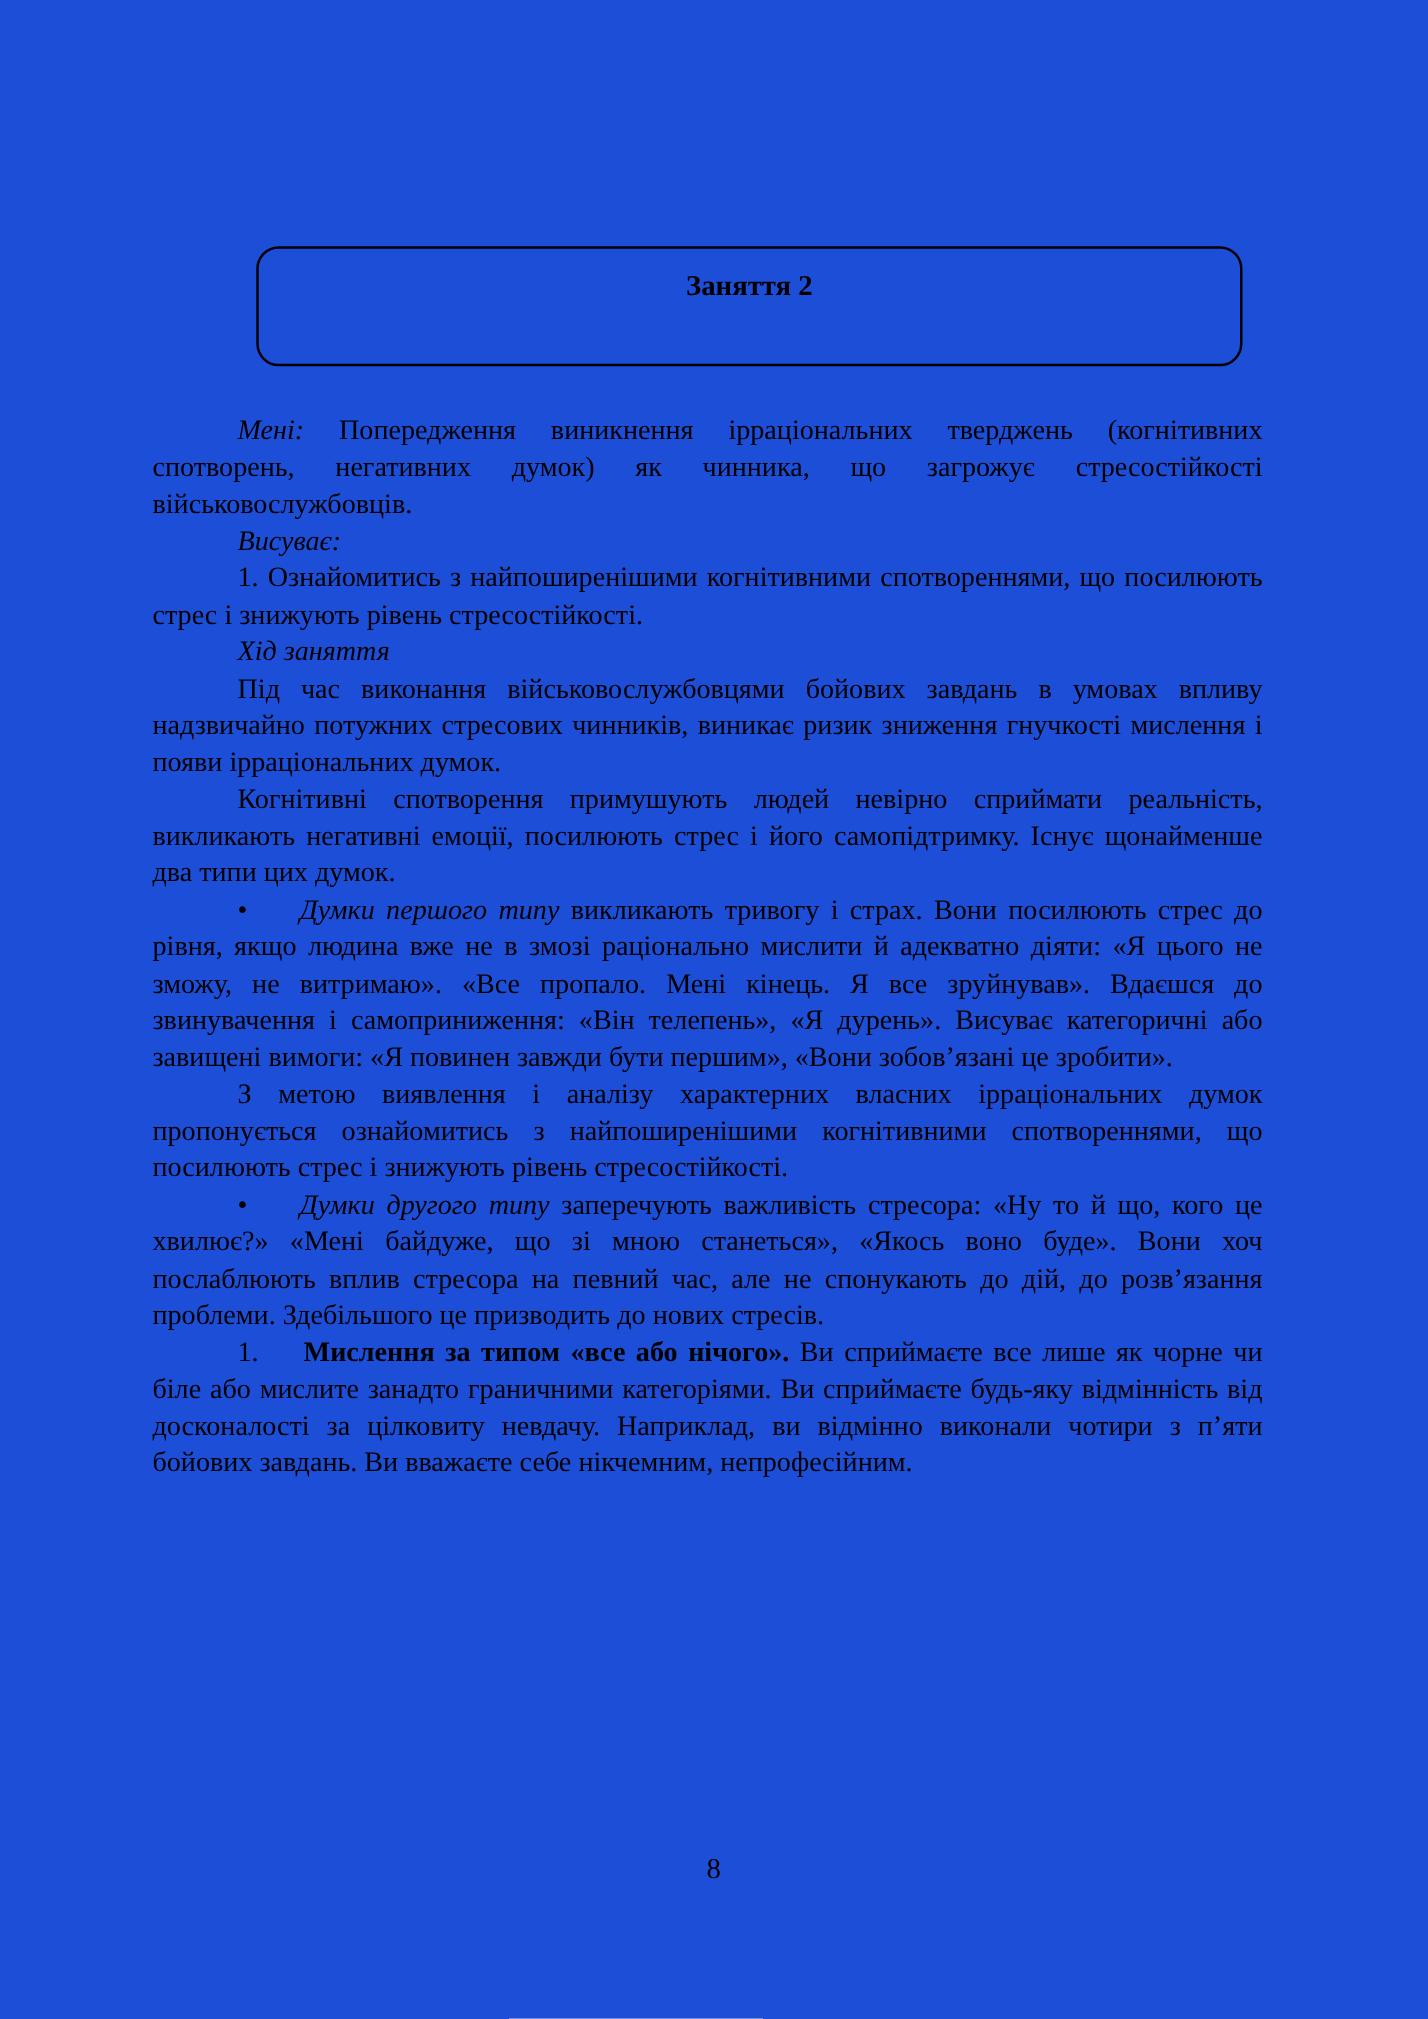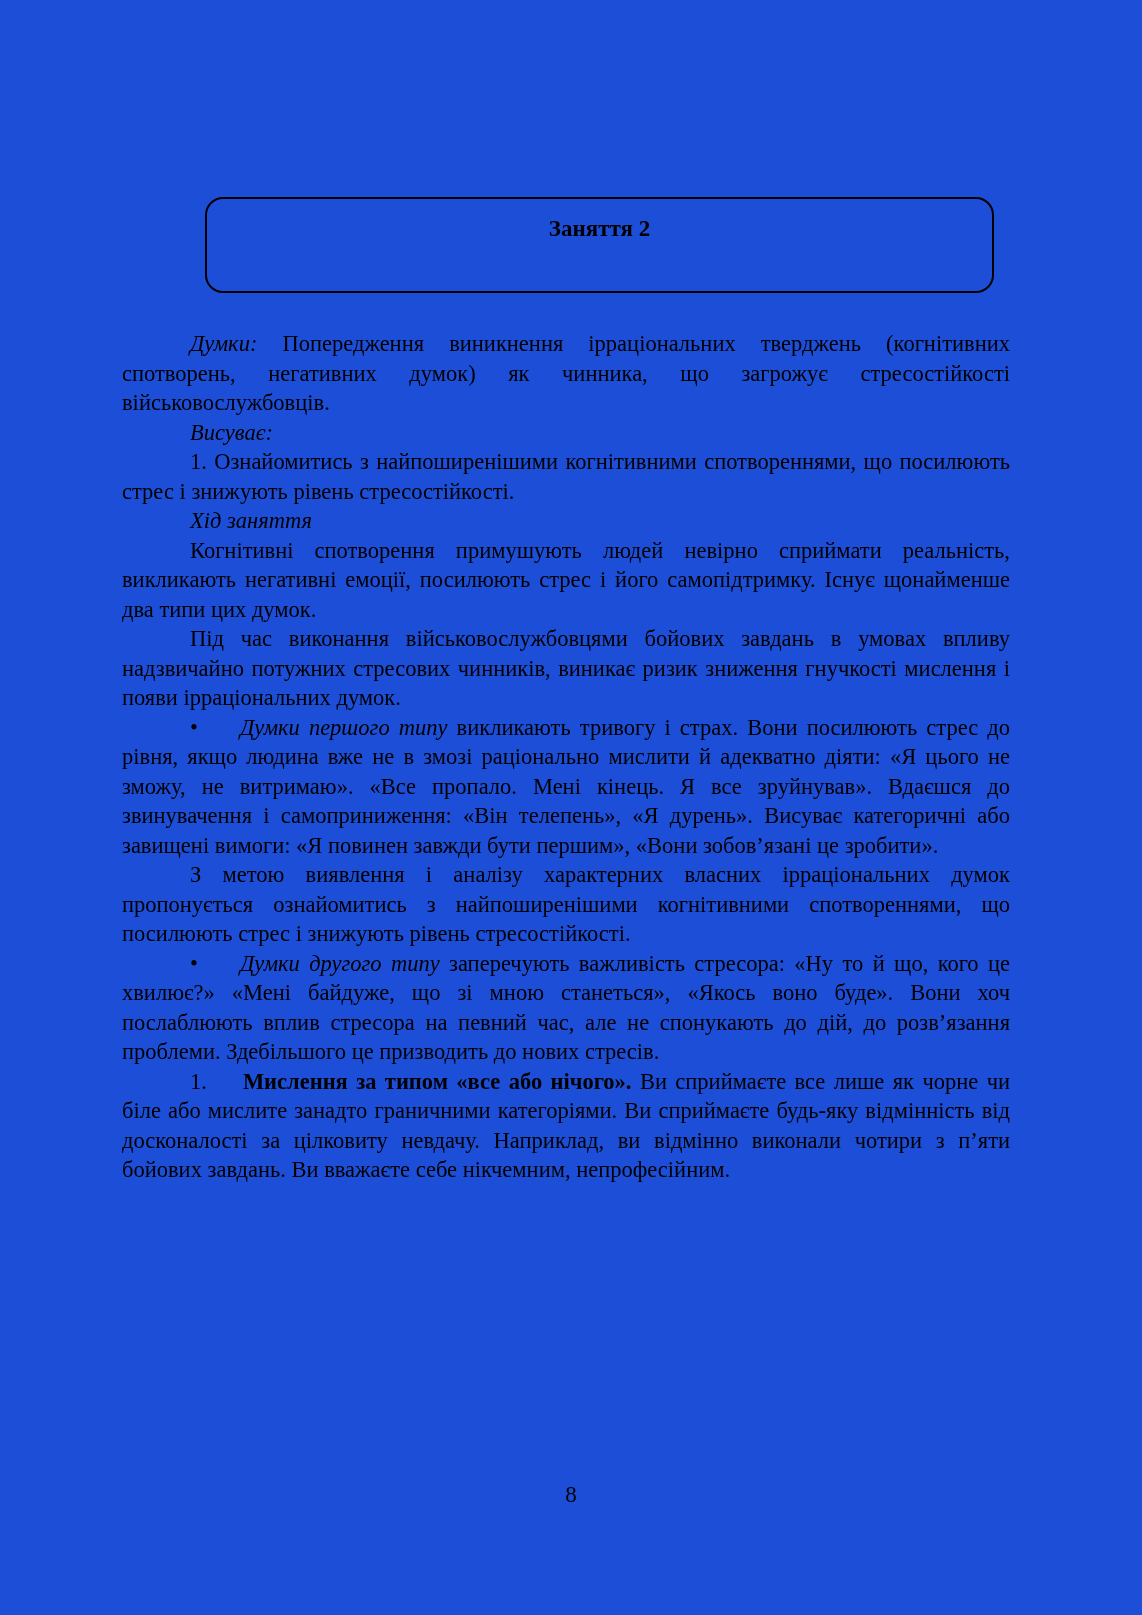--- a/index.html
+++ b/index.html
@@ -60,26 +60,26 @@
 <body>
 
 <div class="page">
   <div class="content">
 
     <div class="titlebox">
       <div>Заняття 2</div>
     </div>
 
     <div class="docbody" id="doc-body">
-        <p class="para indent"><span class="i">Думки: </span><span>Попередження виникнення ірраціональних тверджень (когнітивних спотворень, негативних думок) як чинника, що загрожує стресостійкості військовослужбовців.</span></p>
+        <p class="para indent"><span class="i">Мені: </span><span>Попередження виникнення ірраціональних тверджень (когнітивних спотворень, негативних думок) як чинника, що загрожує стресостійкості військовослужбовців.</span></p>
         <p class="para indent"><span class="i">Висуває:</span></p>
         <p class="para indent"><span>1. Ознайомитись з найпоширенішими когнітивними спотвореннями, що посилюють стрес і знижують рівень стресостійкості.</span></p>
         <p class="para indent"><span class="i">Хід заняття</span></p>
+        <p class="para indent"><span>Під час виконання військовослужбовцями бойових завдань в умовах впливу надзвичайно потужних стресових чинників, виникає ризик зниження гнучкості мислення і появи ірраціональних думок.</span></p>
         <p class="para indent"><span>Когнітивні спотворення примушують людей невірно сприймати реальність, викликають негативні емоції, посилюють стрес і його самопідтримку. Існує щонайменше два типи цих думок.</span></p>
-        <p class="para indent"><span>Під час виконання військовослужбовцями бойових завдань в умовах впливу надзвичайно потужних стресових чинників, виникає ризик зниження гнучкості мислення і появи ірраціональних думок.</span></p>
         <p class="para bullet"><span>•</span><span class="tab"></span><span class="i">Думки першого типу</span><span> викликають тривогу і страх. Вони посилюють стрес до рівня, якщо людина вже не в змозі раціонально мислити й адекватно діяти: «Я цього не зможу, не витримаю». «Все пропало. Мені кінець. Я все зруйнував». Вдаєшся до звинувачення і самоприниження: «Він телепень», «Я дурень». Висуває категоричні або завищені вимоги: «Я повинен завжди бути першим», «Вони зобов’язані це зробити».</span></p>
         <p class="para indent"><span>З метою виявлення і аналізу характерних власних ірраціональних думок пропонується ознайомитись з найпоширенішими когнітивними спотвореннями, що посилюють стрес і знижують рівень стресостійкості.</span></p>
         <p class="para bullet"><span>•</span><span class="tab"></span><span class="i">Думки другого типу</span><span> заперечують важливість стресора: «Ну то й що, кого це хвилює?» «Мені байдуже, що зі мною станеться», «Якось воно буде». Вони хоч послаблюють вплив стресора на певний час, але не спонукають до дій, до розв’язання проблеми. Здебільшого це призводить до нових стресів.</span></p>
         <p class="para numbered"><span>1.</span><span class="tab-sm"></span><span class="b">Мислення за типом «все або нічого».</span><span> Ви сприймаєте все лише як чорне чи біле або мислите занадто граничними категоріями. Ви сприймаєте будь-яку відмінність від досконалості за цілковиту невдачу. Наприклад, ви відмінно виконали чотири з п’яти бойових завдань. Ви вважаєте себе нікчемним, непрофесійним.</span></p>
       </div>
 
   </div>
 
   <div class="pagenum">8</div>
 </div>

